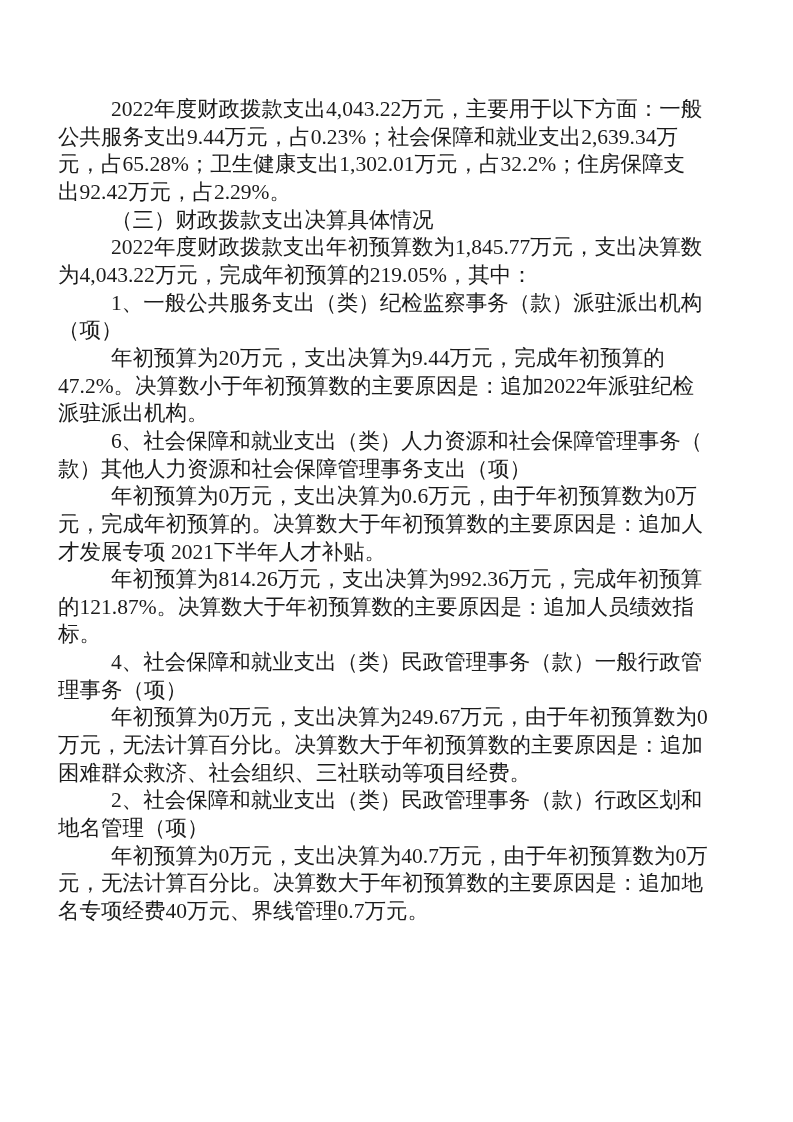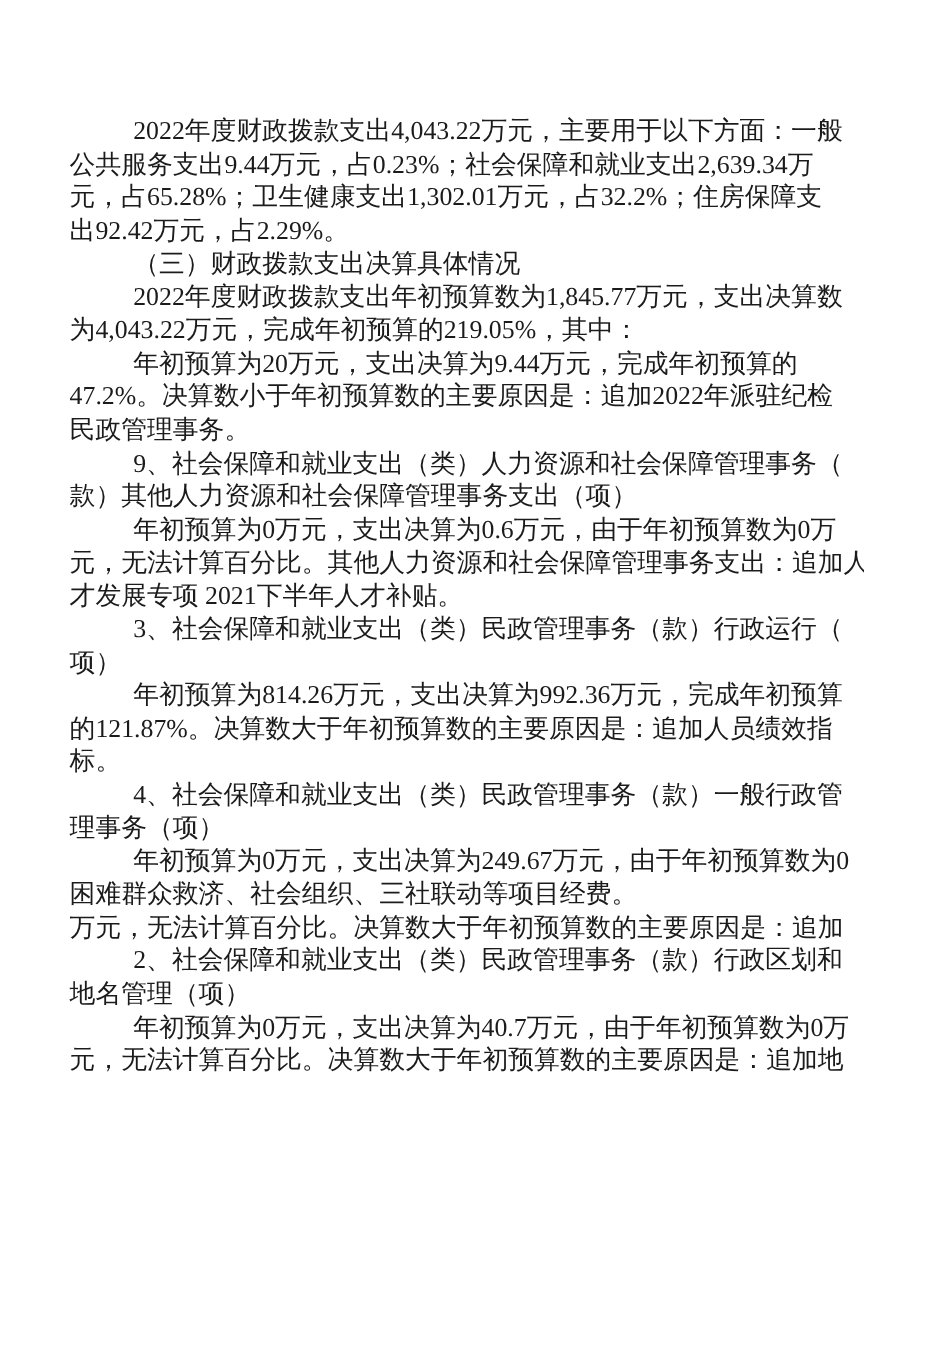--- a/index.html
+++ b/index.html
@@ -44,54 +44,55 @@
         <div class="line">元，占65.28%；卫生健康支出1,302.01万元，占32.2%；住房保障支</div>
         <div class="line">出92.42万元，占2.29%。</div>
       </div>
       <div class="para heading">
         <div class="line first">（三）财政拨款支出决算具体情况</div>
       </div>
       <div class="para body">
         <div class="line first">2022年度财政拨款支出年初预算数为1,845.77万元，支出决算数</div>
         <div class="line">为4,043.22万元，完成年初预算的219.05%，其中：</div>
       </div>
+      <div class="para heading">
+        <div class="line first">1、一般公共服务支出（类）纪检监察事务（款）派驻派出机构</div>
+        <div class="line">（项）</div>
+      </div>
       <div class="para body">
         <div class="line first">年初预算为20万元，支出决算为9.44万元，完成年初预算的</div>
         <div class="line">47.2%。决算数小于年初预算数的主要原因是：追加2022年派驻纪检</div>
-        <div class="line">民政管理事务。</div>
+        <div class="line">派驻派出机构。</div>
       </div>
       <div class="para heading">
-        <div class="line first">9、社会保障和就业支出（类）人力资源和社会保障管理事务（</div>
+        <div class="line first">6、社会保障和就业支出（类）人力资源和社会保障管理事务（</div>
         <div class="line">款）其他人力资源和社会保障管理事务支出（项）</div>
       </div>
       <div class="para body">
         <div class="line first">年初预算为0万元，支出决算为0.6万元，由于年初预算数为0万</div>
-        <div class="line">元，无法计算百分比。其他人力资源和社会保障管理事务支出：追加人</div>
+        <div class="line">元，完成年初预算的。决算数大于年初预算数的主要原因是：追加人</div>
         <div class="line">才发展专项 2021下半年人才补贴。</div>
-      </div>
-      <div class="para heading">
-        <div class="line first">3、社会保障和就业支出（类）民政管理事务（款）行政运行（</div>
-        <div class="line">项）</div>
       </div>
       <div class="para body">
         <div class="line first">年初预算为814.26万元，支出决算为992.36万元，完成年初预算</div>
         <div class="line">的121.87%。决算数大于年初预算数的主要原因是：追加人员绩效指</div>
         <div class="line">标。</div>
       </div>
       <div class="para heading">
         <div class="line first">4、社会保障和就业支出（类）民政管理事务（款）一般行政管</div>
         <div class="line">理事务（项）</div>
       </div>
       <div class="para body">
         <div class="line first">年初预算为0万元，支出决算为249.67万元，由于年初预算数为0</div>
+        <div class="line">万元，无法计算百分比。决算数大于年初预算数的主要原因是：追加</div>
         <div class="line">困难群众救济、社会组织、三社联动等项目经费。</div>
-        <div class="line">万元，无法计算百分比。决算数大于年初预算数的主要原因是：追加</div>
       </div>
       <div class="para heading">
         <div class="line first">2、社会保障和就业支出（类）民政管理事务（款）行政区划和</div>
         <div class="line">地名管理（项）</div>
       </div>
       <div class="para body">
         <div class="line first">年初预算为0万元，支出决算为40.7万元，由于年初预算数为0万</div>
         <div class="line">元，无法计算百分比。决算数大于年初预算数的主要原因是：追加地</div>
+        <div class="line">名专项经费40万元、界线管理0.7万元。</div>
       </div>
     </div>
 </div>
 
 </body></html>

